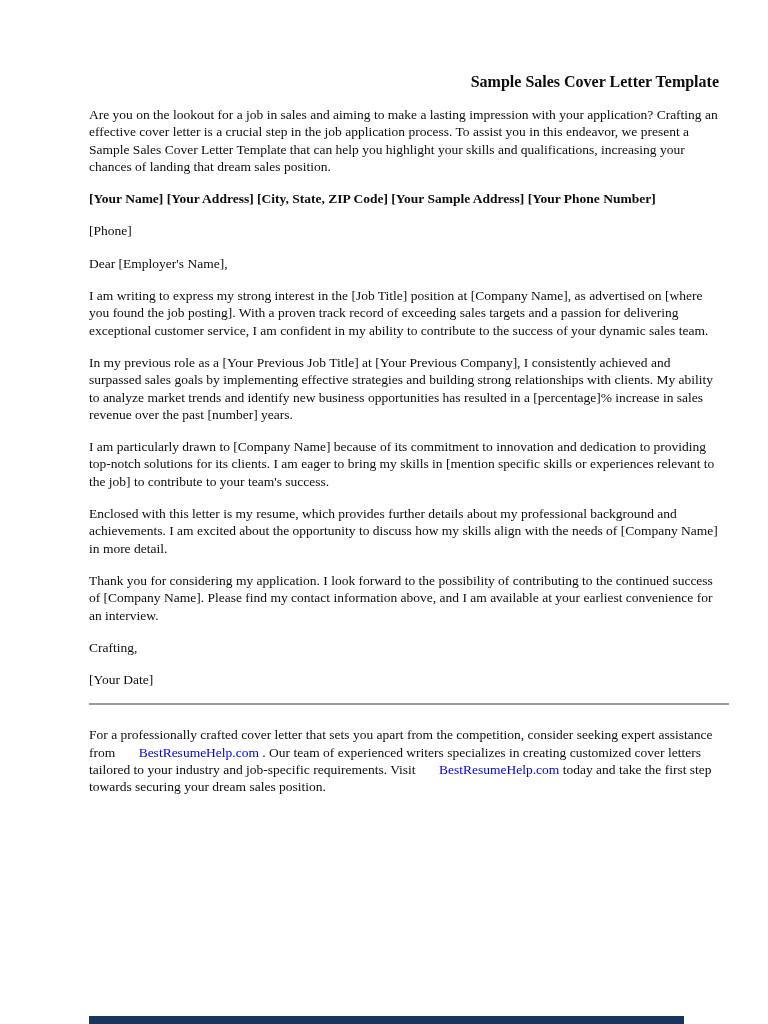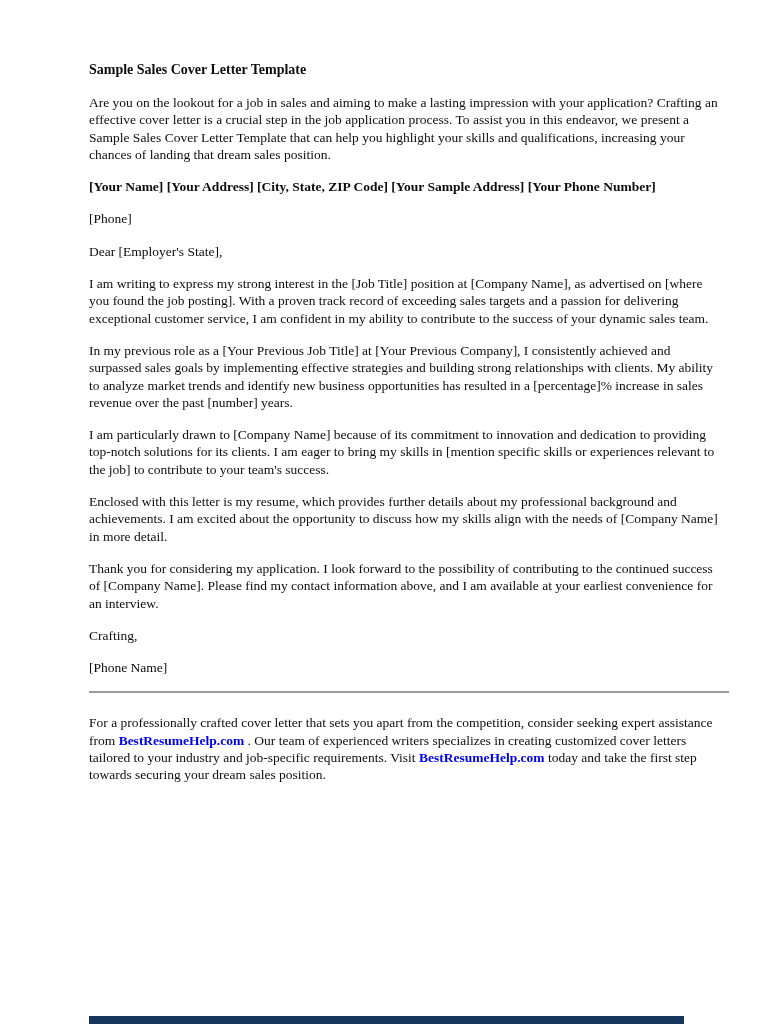--- a/index.html
+++ b/index.html
@@ -14,40 +14,42 @@
     background: #ffffff;
     overflow: hidden;
     font-family: "Liberation Serif", "DejaVu Serif", serif;
     font-size: 13.5px;
     line-height: 17.3px;
     color: #0d0d0d;
     box-sizing: border-box;
     padding: 61px 49px 0 89px;
   }
   .title {
-    font-size: 14px;
+    font-size: 16px;
     font-weight: bold;
-    margin: 0 0 15px 0;
+    margin: 12px 0 15px 0;
     line-height: 18px;
+    text-align: right;
   }
   .page p {
     margin: 0 0 15px 0;
   }
   .bold { font-weight: bold; }
   .divider {
     height: 0;
     border-top: 2px solid #9b9b9b;
     margin: 9px -10px 21px 0;
   }
   .footer-para { margin: 0; }
   a.link {
     color: var(--link-color, #0000EE);
-    font-weight: bold;
+    font-weight: normal;
     text-decoration: none;
     cursor: pointer;
+    margin-left: 20px;
   }
   .bottom-bar {
     position: absolute;
     left: 89px;
     bottom: 0;
     width: 595px;
     height: 8px;
     background: var(--bar-color, #17365D);
   }
 </style>
@@ -58,31 +60,31 @@
 
   <h1 class="title">Sample Sales Cover Letter Template</h1>
 
   <p>Are you on the lookout for a job in sales and aiming to make a lasting impression with your application? Crafting an effective cover letter is a crucial step in the job application process. To assist you in this endeavor, we present a Sample Sales Cover Letter Template that can help you highlight your skills and qualifications, increasing your chances of landing that dream sales position.</p>
 
   <p class="bold">[Your Name] [Your Address] [City, State, ZIP Code] [Your Sample Address] [Your Phone Number]</p>
 
   <p>[Phone]</p>
 
 
-  <p>Dear [Employer's State],</p>
+  <p>Dear [Employer's Name],</p>
 
   <p>I am writing to express my strong interest in the [Job Title] position at [Company Name], as advertised on [where you found the job posting]. With a proven track record of exceeding sales targets and a passion for delivering exceptional customer service, I am confident in my ability to contribute to the success of your dynamic sales team.</p>
   <p>In my previous role as a [Your Previous Job Title] at [Your Previous Company], I consistently achieved and surpassed sales goals by implementing effective strategies and building strong relationships with clients. My ability to analyze market trends and identify new business opportunities has resulted in a [percentage]% increase in sales revenue over the past [number] years.</p>
   <p>I am particularly drawn to [Company Name] because of its commitment to innovation and dedication to providing top-notch solutions for its clients. I am eager to bring my skills in [mention specific skills or experiences relevant to the job] to contribute to your team's success.</p>
   <p>Enclosed with this letter is my resume, which provides further details about my professional background and achievements. I am excited about the opportunity to discuss how my skills align with the needs of [Company Name] in more detail.</p>
   <p>Thank you for considering my application. I look forward to the possibility of contributing to the continued success of [Company Name]. Please find my contact information above, and I am available at your earliest convenience for an interview.</p>
 
   <p>Crafting,</p>
 
-  <p>[Phone Name]</p>
+  <p>[Your Date]</p>
 
   <div class="divider"></div>
 
   <p class="footer-para"><span>For a professionally crafted cover letter that sets you apart from the competition, consider seeking expert assistance from </span><a class="link">BestResumeHelp.com</a><span> . Our team of experienced writers specializes in creating customized cover letters tailored to your industry and job-specific requirements. Visit </span><a class="link">BestResumeHelp.com</a><span> today and take the first step towards securing your dream sales position.</span></p>
 
   <div class="bottom-bar"></div>
 
 </div>
 
 </body></html>

